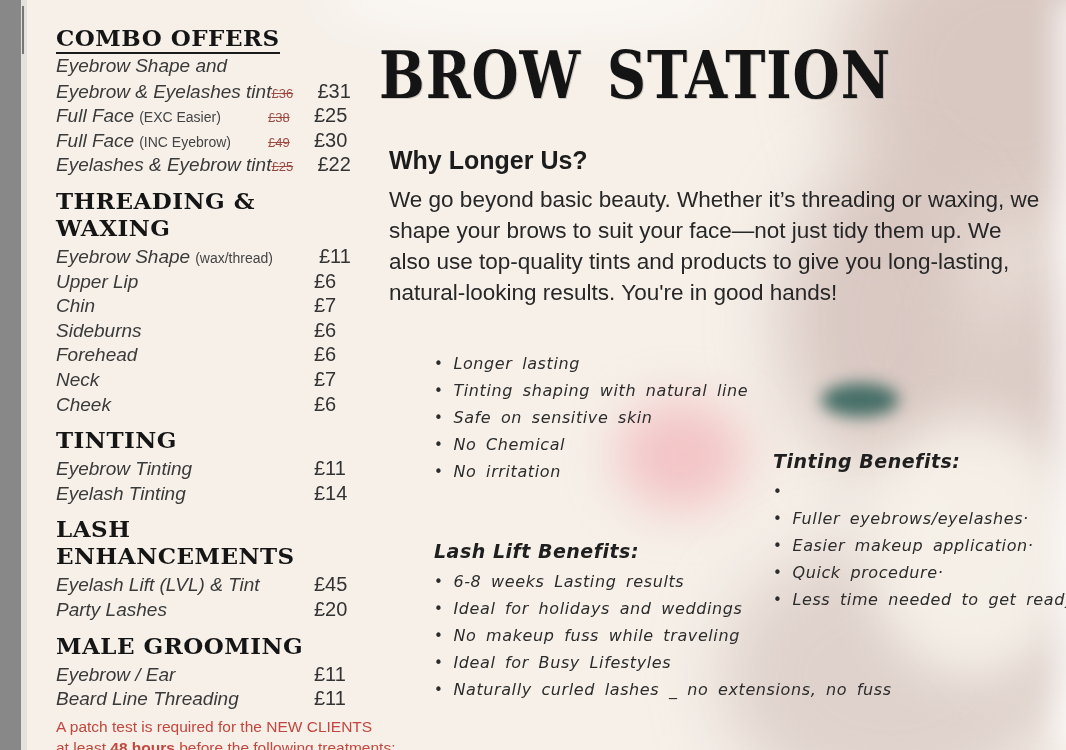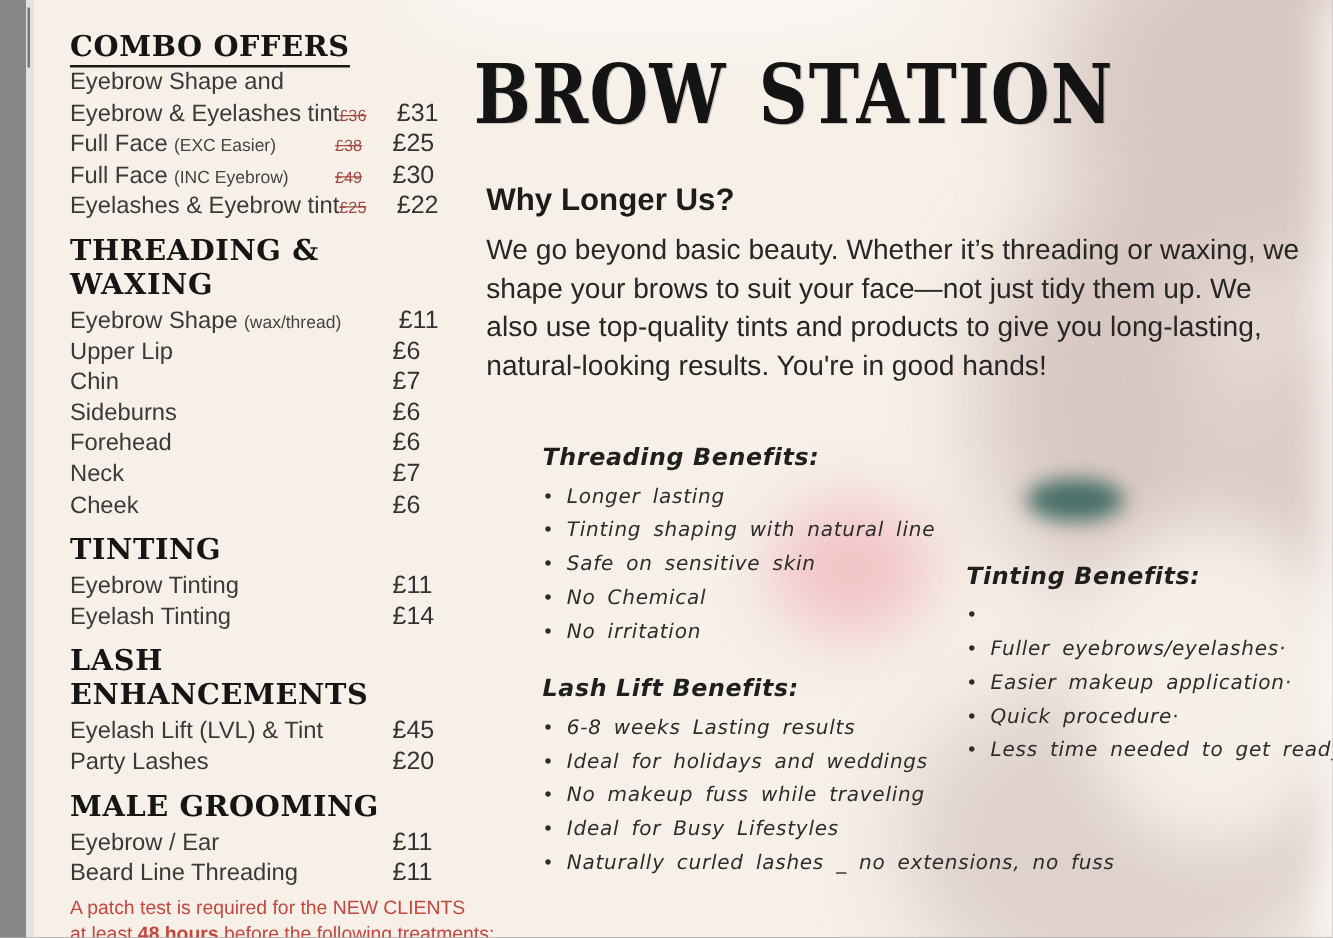--- a/index.html
+++ b/index.html
@@ -30,21 +30,21 @@
   
   .left-col { position:absolute; left:35px; top:24px; width:302px; }
   .section-heading {
     font-family:"DejaVu Serif", serif; font-weight:700;
     font-size:23px; line-height:27px; letter-spacing:0.5px;
     color:#151515; margin:9px 0 4px;
   }
   .section-heading.first { margin-top:0; }
   .section-heading .underlined { border-bottom:2px solid #1a1a1a; padding-bottom:1px; }
   .price-row { display:flex; align-items:baseline; height:24.6px; font-size:19px; color:#3a3a3a; white-space:nowrap; }
-  .row-label { flex:0 0 auto; }
+  .row-label { flex:0 0 auto;font-style:italic; }
   .row-detail { flex:0 0 auto; font-size:14px; margin-left:5px; color:#444; }
   .row-fill { flex:1 1 auto; }
   .row-old { flex:0 0 auto; width:32px; margin-right:14px; font-size:13px; color:#9e4b43; text-decoration:line-through; }
   .row-price { flex:0 0 auto; width:44px; text-align:left; font-size:20px; color:#333; }
 
   .notice { margin-top:4px; font-size:15.5px; line-height:21px; color:#c2473e; white-space:nowrap; }
   .notice-bold { font-weight:700; }
 
   
   .main-title {
@@ -227,21 +227,20 @@
     </div>
 
     <div class="main-title">BROW STATION</div>
 
     <div class="why-block">
       <div class="why-heading">Why Longer Us?</div>
       <div class="why-text"><span>We go beyond basic beauty. Whether it’s threading or waxing, we </span><span class="bold">shape your brows</span><span> to suit your face—not just tidy them up. We also use top-quality tints and products to give you long-lasting, natural-looking results. You're in good hands!</span></div>
     </div>
 
     <div class="benefit benefit-threading">
-      <div class="b-head">Threading Benefits:</div>
       <div class="b-item">
           <span class="b-dot">•</span>
           <span>Longer lasting</span>
         </div>
       <div class="b-item">
           <span class="b-dot">•</span>
           <span>Tinting shaping with natural line</span>
         </div>
       <div class="b-item">
           <span class="b-dot">•</span>

